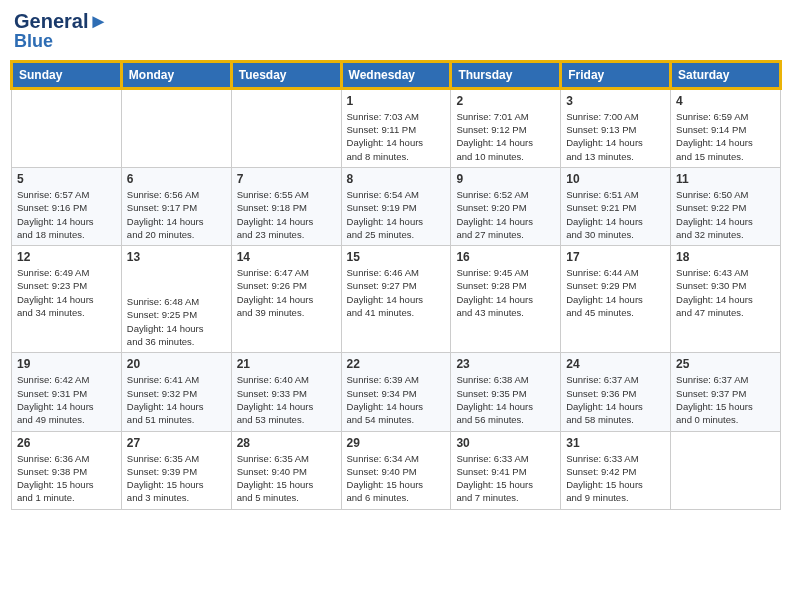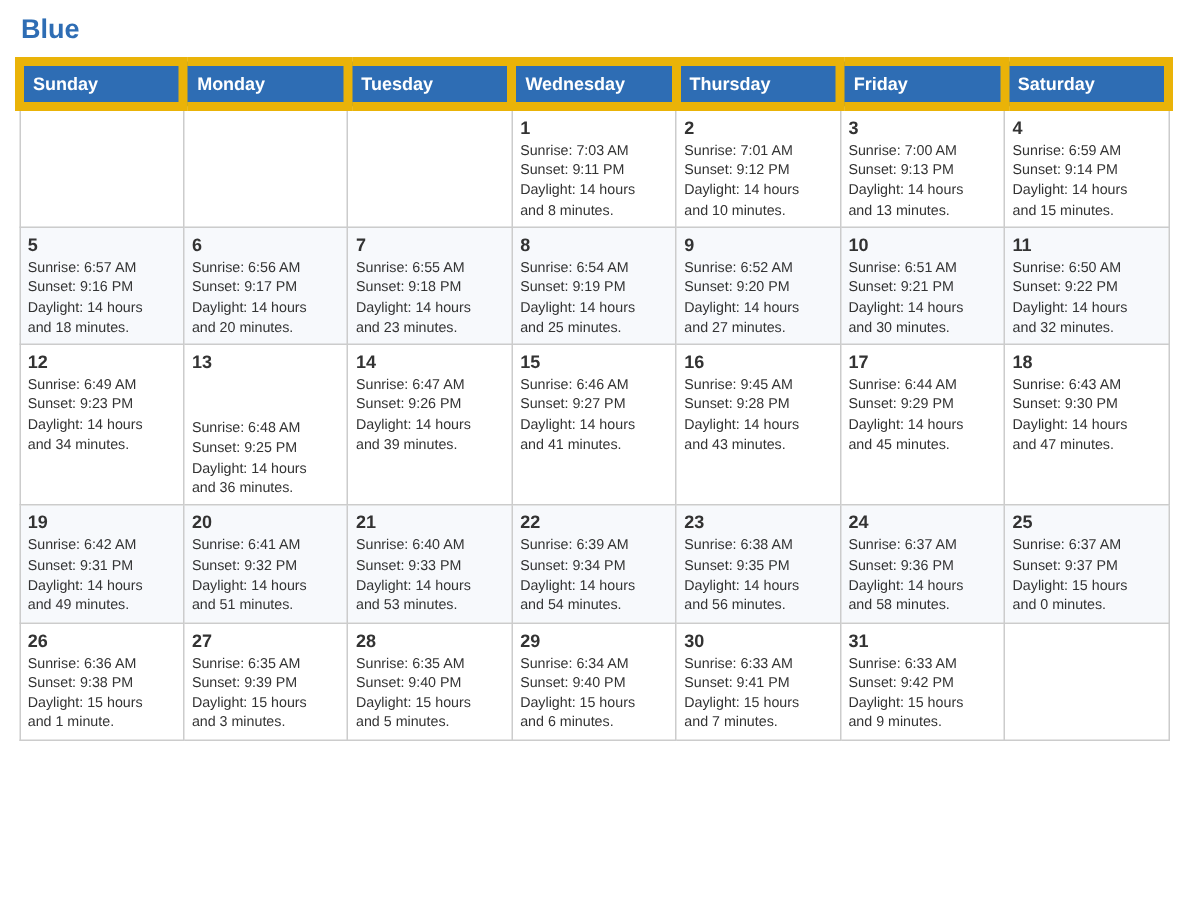--- a/index.html
+++ b/index.html
@@ -38,21 +38,21 @@
       width: 100%;
       border-collapse: collapse;
     }
     thead tr th {
       background-color: #2e6db4;
       color: #fff;
       font-size: 12px;
       font-weight: bold;
       text-align: left;
       padding: 5px 6px;
-      border: 6px solid #eab308;
+      border: 3px solid #eab308;
     }
     tbody tr td {
       border: 1px solid #ccc;
       vertical-align: top;
       padding: 4px 5px;
       font-size: 10px;
       color: #222;
       min-height: 80px;
       width: calc(100% / 7);
     }
@@ -77,20 +77,21 @@
       background-color: #fff !important;
     }
   </style>
 </head>
 <body>
 
 <div class="header">
   <div class="logo">
   <div style="display:flex;align-items:center;">
     <div style="font-size:20px;font-weight:bold;color:#1a3a6b;line-height:1.1;">
+      <div>General<span style="color:#2e6db4;">►</span></div>
       <div style="color:#2e6db4;font-size:18px;">Blue</div>
     </div>
   </div>
 </div>
   <div class="title-block">
     <div class="month-year"></div>
     <div class="location"></div>
   </div>
 </div>
 

